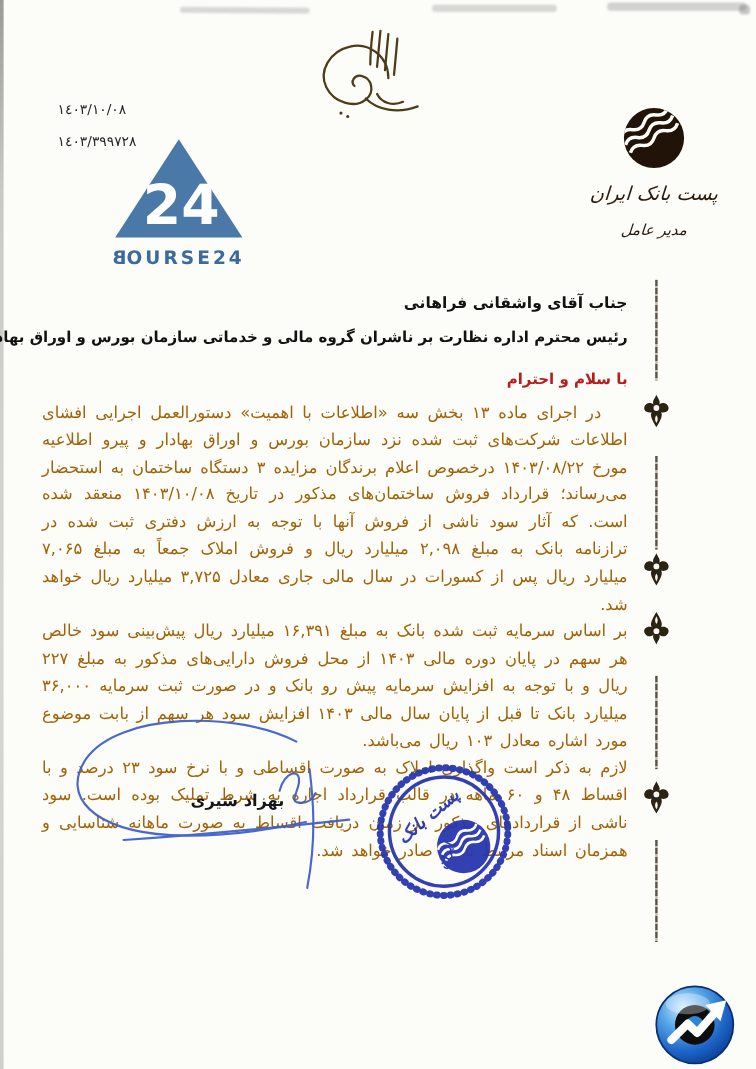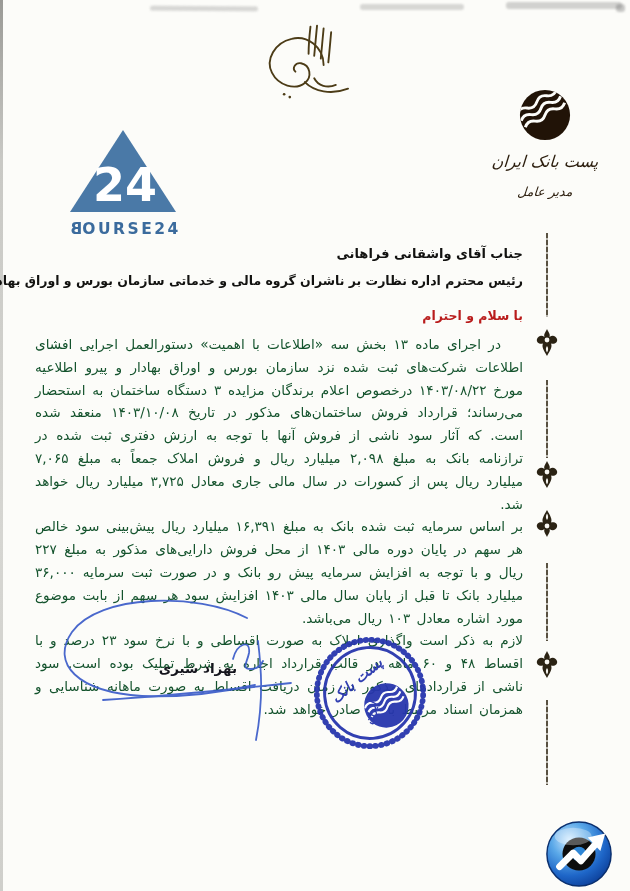--- a/index.html
+++ b/index.html
@@ -15,21 +15,21 @@
   .smudge.s1{left:150px;top:6px;width:108px;height:5px;background:rgba(128,128,128,.30);transform:rotate(.4deg);}
   .smudge.s2{left:360px;top:4px;width:104px;height:6px;background:rgba(118,118,118,.28);}
   .smudge.s3{left:506px;top:2px;width:116px;height:7px;background:rgba(110,110,110,.30);}
   .smudge.s4{left:616px;top:4px;width:9px;height:8px;background:rgba(100,100,100,.35);}
 
   
   .date-block{position:absolute;left:48px;top:78px;font-size:11.5px;letter-spacing:1px;
     color:#24242c;line-height:27px;direction:rtl;text-align:left;}
 
   
-  .bourse-logo{position:absolute;left:68px;top:128px;width:136px;text-align:left;}
+  .bourse-logo{position:absolute;left:68px;top:114px;width:136px;text-align:right;}
   .bourse-wordmark{margin-top:2px;font-size:15.5px;font-weight:600;color:#3b6b9d;
     letter-spacing:2.5px;font-family:"DejaVu Sans",sans-serif;}
   .bourse-wordmark .mirrored{display:inline-block;transform:scaleX(-1);}
 
   
   .bismillah{position:absolute;left:250px;top:20px;}
 
   
   .postbank-block{position:absolute;left:483px;top:88px;width:124px;text-align:center;direction:rtl;}
   .postbank-name{margin-top:6px;font-size:16px;font-style:italic;color:#2a1c0c;
@@ -38,21 +38,21 @@
     transform:skewX(-5deg);}
 
   
   .recipient{position:absolute;right:107px;top:240px;direction:rtl;text-align:right;
     font-weight:bold;color:#121210;line-height:27px;white-space:nowrap;}
   .recipient .r1{font-size:13px;}
   .recipient .r2{font-size:12.5px;}
   .salutation{position:absolute;right:107px;top:308px;direction:rtl;
     font-weight:bold;font-size:12.5px;color:#b91c1c;}
   .letter-body{position:absolute;left:35px;right:107px;top:333px;direction:rtl;
-    text-align:justify;font-size:13.6px;line-height:22.8px;color:#14532d;word-spacing:2px;}
+    text-align:justify;font-size:13.6px;line-height:22.8px;color:#a16207;word-spacing:2px;}
   .letter-body p{margin:0;}
   .letter-body p.indent{text-indent:22px;}
 
   
   .orn-rule{position:absolute;left:534px;top:230px;width:26px;height:560px;}
   .orn-line{position:absolute;left:12px;width:1.5px;
     background:repeating-linear-gradient(to bottom,#3c3321 0 5px,rgba(60,51,33,.40) 5px 7px);opacity:.85;}
   .orn-flower{position:absolute;left:1px;width:24px;height:30px;}
   .orn-flower.flip{transform:scaleY(-1);}
 
@@ -69,20 +69,24 @@
 <body>
 
 <div class="page">
 
   <div class="scan-edge-left"></div>
   <div class="smudge s1"></div>
   <div class="smudge s2"></div>
   <div class="smudge s3"></div>
   <div class="smudge s4"></div>
 
+  <div class="date-block">
+    <div>١٤٠٣/١٠/٠٨</div>
+    <div>١٤٠٣/٣٩٩٧٢٨</div>
+  </div>
 
   <div class="bourse-logo">
     <svg width="110" height="86" viewBox="0 0 110 86">
       <polygon points="55,2 108,84 2,84" fill="#4a79a7"></polygon>
       <text x="57" y="73" font-size="46" font-weight="bold" fill="#ffffff" text-anchor="middle" font-family="DejaVu Sans, sans-serif">24</text>
       <polygon points="55,2 62,14 48,14" fill="#fcfcf9" opacity="0.0"></polygon>
     </svg>
     <div class="bourse-wordmark">
       <span class="mirrored">B</span><span>OURSE24</span>
     </div>

